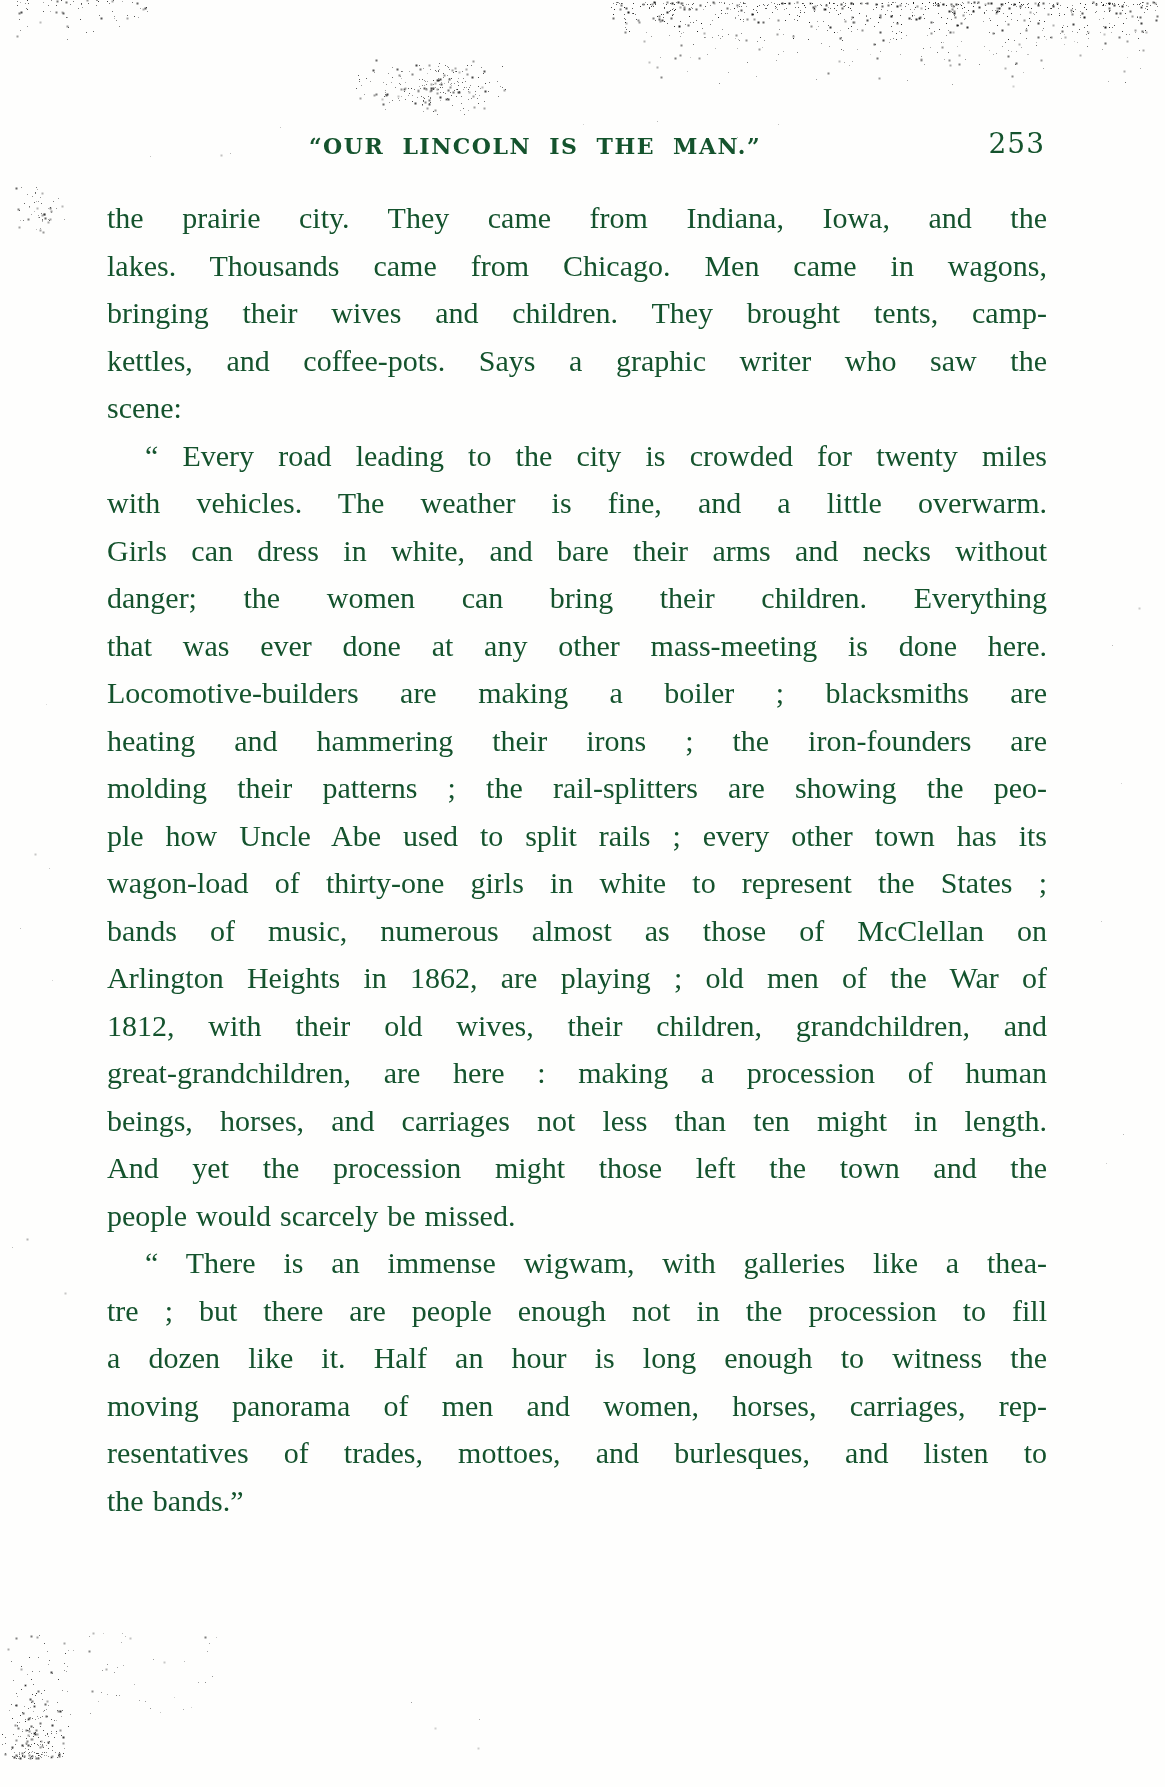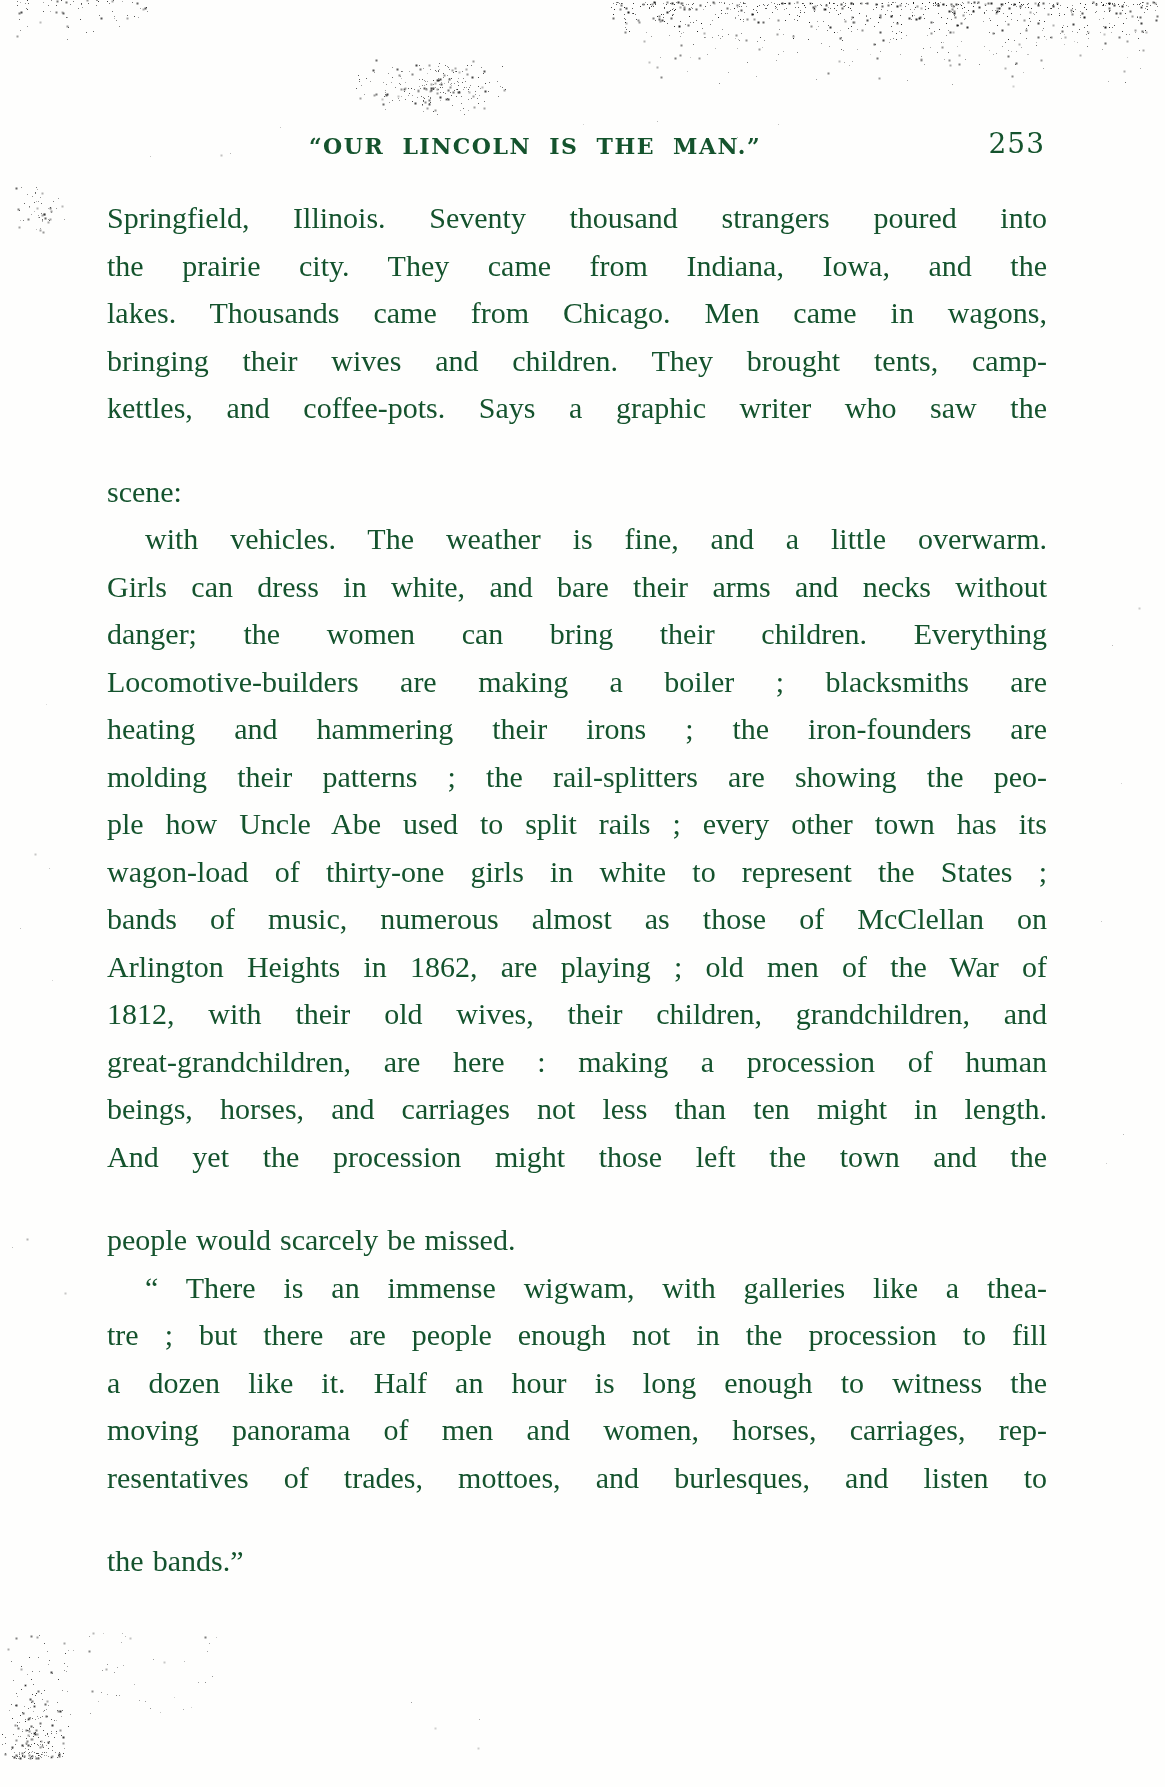--- a/index.html
+++ b/index.html
@@ -48,21 +48,21 @@
   .line {
     font-size: 30px;
     line-height: 47.5px;
     height: 47.5px;
     text-align: justify;
     text-align-last: justify;
     word-spacing: 1.5px;
     white-space: normal;
     overflow: visible;
   }
-  .para .line:last-child { text-align-last: left; margin-top: 36px; }
+  .para .line:last-child { text-align-last: left; }
   .para.indent .line:first-child { text-indent: 38px; }
 
   
   .noise-layer { position: absolute; inset: 0; pointer-events: none; }
   .dots { position: absolute; width: 1px; height: 1px; background: transparent; }
 </style>
 </head>
 <body>
 
 <div class="page">
@@ -81,31 +81,32 @@
       <div class="dots" style="left: 380px; top: 1690px; box-shadow: rgba(12, 12, 12, 0.32) 99px 29px 0px 0px, rgba(70, 70, 70, 0.25) 55px 38px 0px 0.5px, rgba(12, 12, 12, 0.2) 98px 58px 0px 0.5px, rgba(12, 12, 12, 0.39) 31px 12px 0px 0px;"></div>
     </div>
 
   <div class="page-header">
     <div class="running-title">“OUR LINCOLN IS THE MAN.”</div>
     <div class="page-number">253</div>
   </div>
 
   <div class="body-text" id="body-text">
       <div class="para">
-        <div class="line">Springfield, Illinois.  Seventy thousand strangers poured into</div>
         <div class="line">the prairie city.  They came from Indiana, Iowa, and the</div>
         <div class="line">lakes.  Thousands came from Chicago.  Men came in wagons,</div>
         <div class="line">bringing their wives and children.  They brought tents, camp-</div>
         <div class="line">kettles, and coffee-pots.  Says a graphic writer who saw the</div>
         <div class="line">scene:</div>
       </div>
       <div class="para indent">
+        <div class="line">“ Every road leading to the city is crowded for twenty miles</div>
         <div class="line">with vehicles.  The weather is fine, and a little overwarm.</div>
         <div class="line">Girls can dress in white, and bare their arms and necks without</div>
         <div class="line">danger;  the women can bring their children.  Everything</div>
+        <div class="line">that was ever done at any other mass-meeting is done here.</div>
         <div class="line">Locomotive-builders are making a boiler ;  blacksmiths are</div>
         <div class="line">heating and hammering their irons ;  the iron-founders are</div>
         <div class="line">molding their patterns ;  the rail-splitters are showing the peo-</div>
         <div class="line">ple how Uncle Abe used to split rails ;  every other town has its</div>
         <div class="line">wagon-load of thirty-one girls in white to represent the States ;</div>
         <div class="line">bands of music, numerous almost as those of McClellan on</div>
         <div class="line">Arlington Heights in 1862, are playing ;  old men of the War of</div>
         <div class="line">1812, with their old wives, their children, grandchildren, and</div>
         <div class="line">great-grandchildren, are here :  making a procession of human</div>
         <div class="line">beings, horses, and carriages not less than ten might in length.</div>

